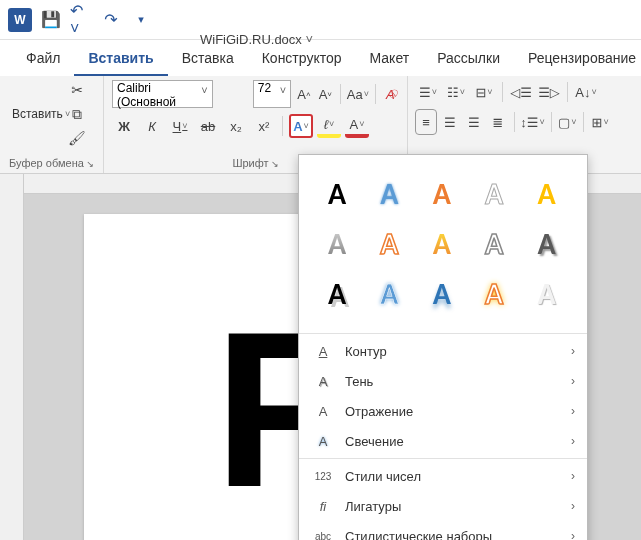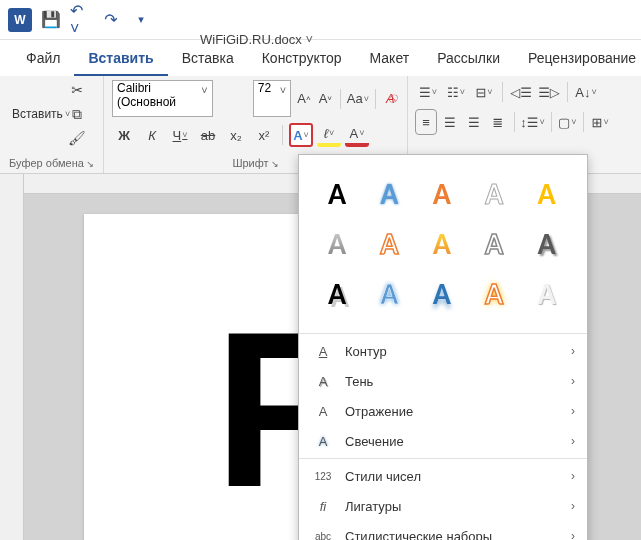--- a/index.html
+++ b/index.html
@@ -24,21 +24,21 @@
   .clipboard-content { display: flex; gap: 4px; height: 68px; }
   .paste-btn { width: 54px; display: flex; flex-direction: row; align-items: center; gap: 2px; cursor: pointer; padding: 2px; border-radius: 3px; }
   .paste-icon { width: 32px; height: 36px; }
   .paste-label { font-size: 12px; color: #333; }
   .clipboard-small { display: flex; flex-direction: column; gap: 4px; justify-content: center; }
   .small-btn { width: 22px; height: 20px; display: flex; align-items: center; justify-content: center; cursor: pointer; font-size: 14px; color: #444; }
   
   .font-group { width: 304px; }
   .font-content { display: flex; flex-direction: column; gap: 6px; height: 68px; }
   .font-row { display: flex; gap: 4px; align-items: center; }
-  .font-select { height: 37px; border: 1px solid #ababab; background: #fff; font-size: 12px; padding: 0 18px 0 4px; position: relative; cursor: pointer; }
+  .font-select { height: 28px; border: 1px solid #ababab; background: #fff; font-size: 12px; padding: 0 18px 0 4px; position: relative; cursor: pointer; }
   .font-name { width: 130px; }
   .font-size { width: 44px; margin-left: 36px; }
   .font-select::after { content: '˅'; position: absolute; right: 4px; top: 3px; color: #666; font-size: 11px; }
   .ribbon-btn { width: 24px; height: 24px; display: flex; align-items: center; justify-content: center; cursor: pointer; color: #444; font-size: 13px; border-radius: 3px; }
   .ribbon-btn.dd::after { content: '˅'; font-size: 9px; margin-left: 1px; color: #666; }
   .ribbon-btn.active-red { border: 2px solid #d13438; background: #fff; }
   .sep { width: 1px; height: 20px; background: #d0d0d0; margin: 0 2px; }
   
   .para-group { width: 210px; }
   .para-content { display: flex; flex-direction: column; gap: 6px; height: 68px; }

